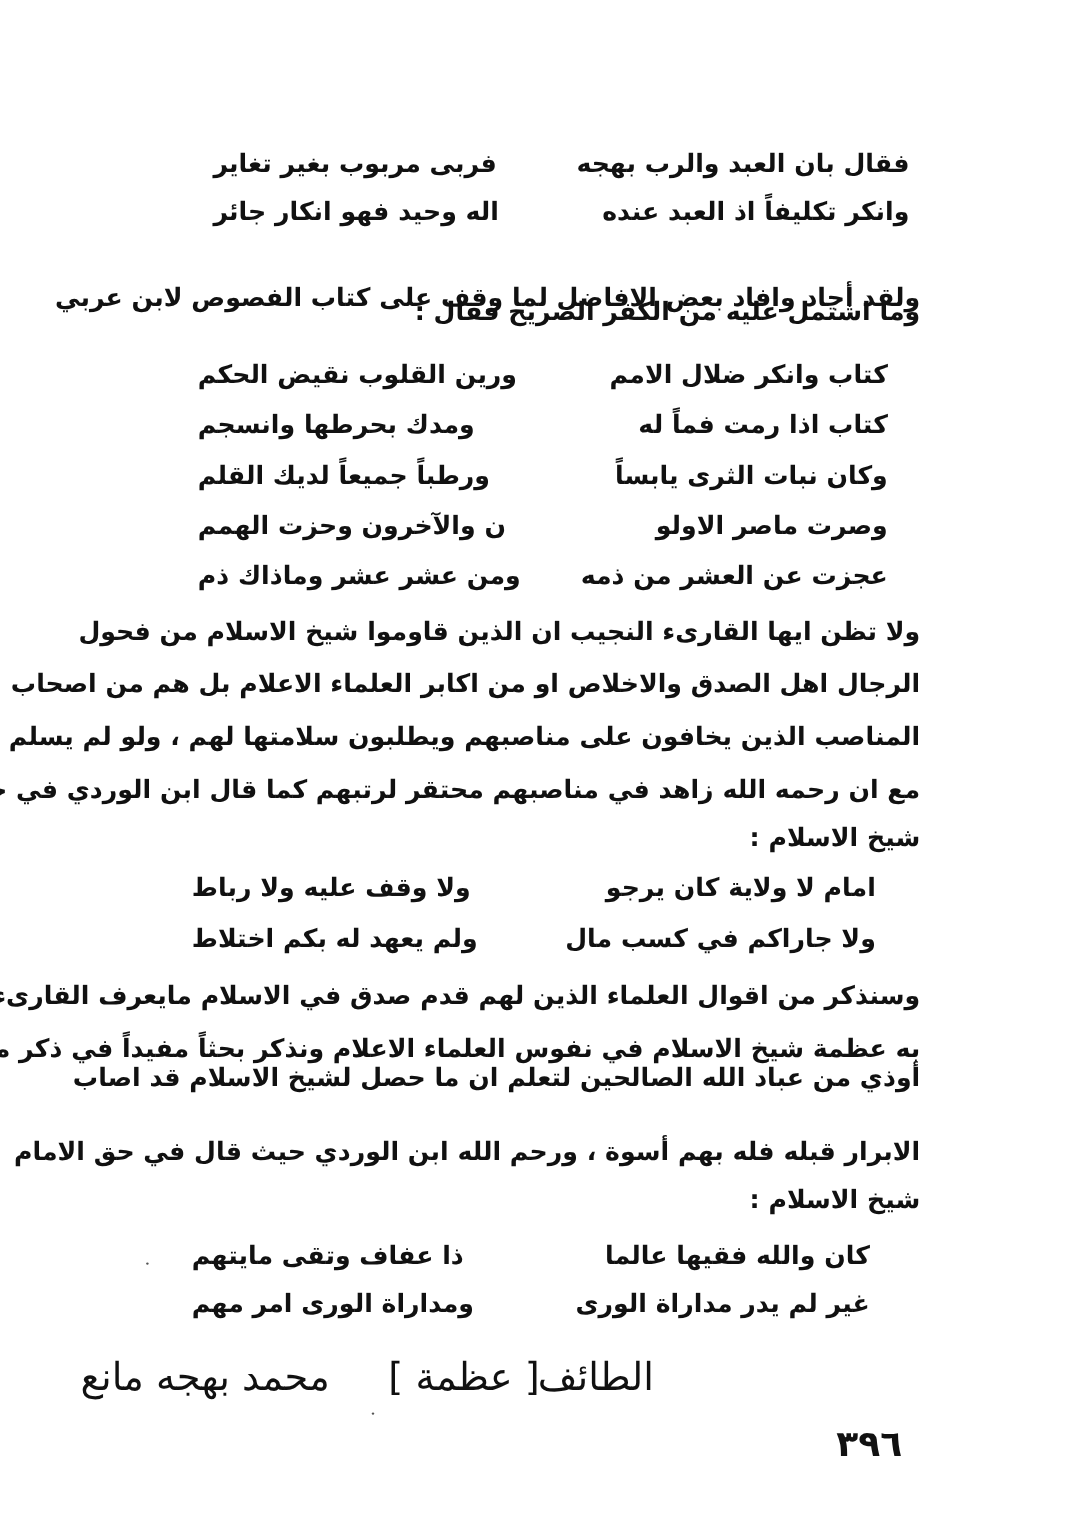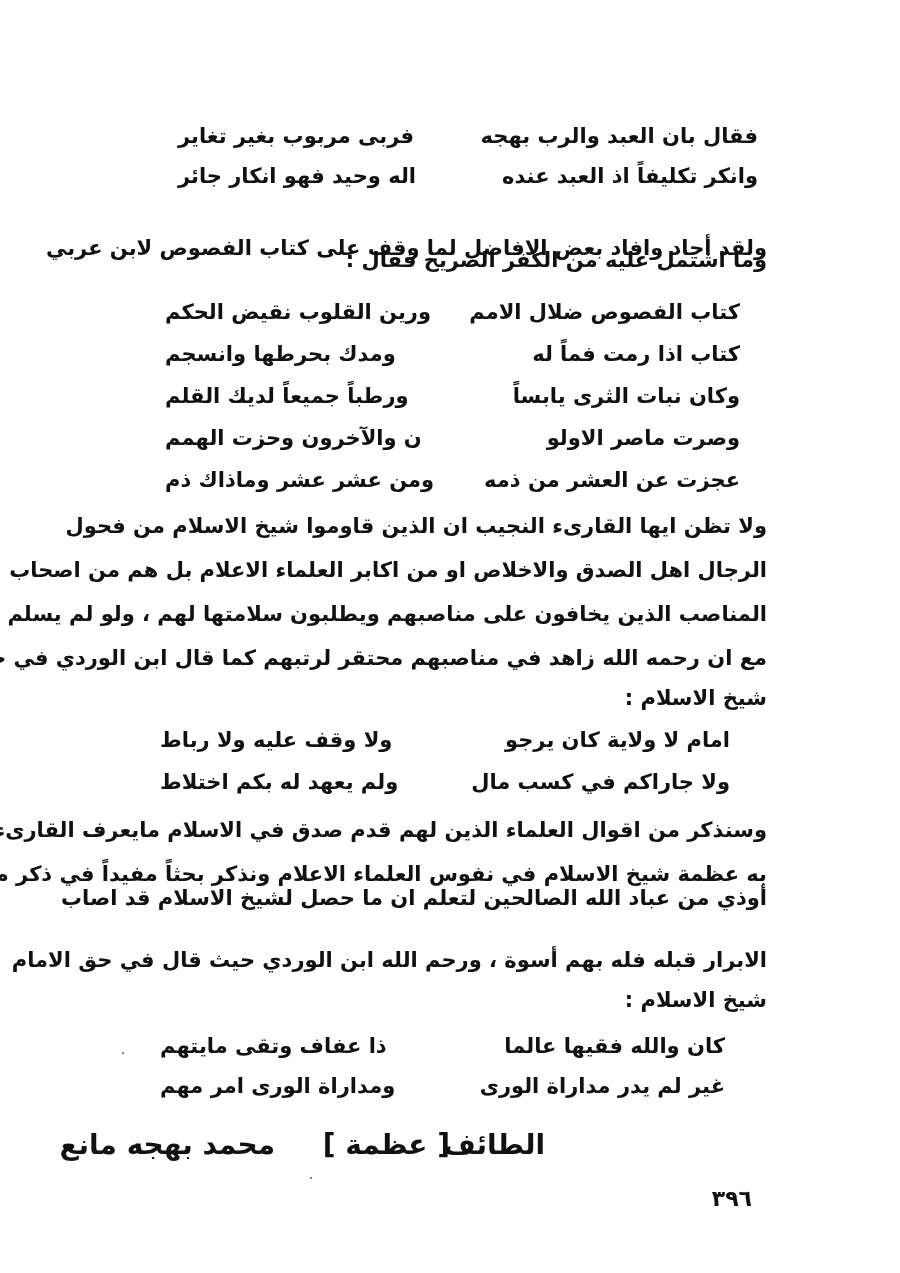--- a/index.html
+++ b/index.html
@@ -9,44 +9,44 @@
   }
   .page { position: absolute; inset: 0; }
   .line {
     position: absolute; direction: rtl; white-space: nowrap;
     font-weight: bold; font-size: 21px; line-height: 1;
   }
   .prose { text-align: justify; text-align-last: justify; }
   .verse { display: flex; justify-content: space-between; }
   .verse .hemi { display: inline-block; }
   .page-number {
-    position: absolute; right: 148px; top: 1186px; font-size: 22px; font-weight: bold;
+    position: absolute; right: 148px; top: 1186px; font-size: 30px; font-weight: bold;
   }
-  .signature { position: absolute; font-weight: bold; font-size: 28px; direction: rtl; white-space: nowrap; }
+  .signature { position: absolute; font-weight: normal; font-size: 32px; direction: rtl; white-space: nowrap; }
   .speck { position: absolute; width: 2px; height: 2px; background: #555; border-radius: 50%; }
 </style>
 </head>
 <body>
 
 <div class="page">
 
   <div class="line verse" style="top:126px; right:142px; width:580px;">
     <span class="hemi">فقال بان العبد والرب بهجه</span>
     <span class="hemi">فربى مربوب بغير تغاير</span>
   </div>
   <div class="line verse" style="top:166px; right:142px; width:580px;">
     <span class="hemi">وانكر تكليفاً اذ العبد عنده</span>
     <span class="hemi">اله وحيد فهو انكار جائر</span>
   </div>
 
   <div class="line prose" style="top:210px; right:133px; width:640px;margin-top:28px;">ولقد أجاد وافاد بعض الافاضل لما وقف على كتاب الفصوص لابن عربي</div>
   <div class="line" style="top:250px; right:133px;">وما اشتمل عليه من الكفر الصريح فقال :</div>
 
   <div class="line verse" style="top:302px; right:160px; width:575px;">
-    <span class="hemi">كتاب الفصوص ضلال الامم</span>
+    <span class="hemi">كتاب وانكر ضلال الامم</span>
     <span class="hemi">ورين القلوب نقيض الحكم</span>
   </div>
   <div class="line verse" style="top:344px; right:160px; width:575px;">
     <span class="hemi">كتاب اذا رمت فماً له</span>
     <span class="hemi">ومدك بحرطها وانسجم</span>
   </div>
   <div class="line verse" style="top:386px; right:160px; width:575px;">
     <span class="hemi">وكان نبات الثرى يابساً</span>
     <span class="hemi">ورطباً جميعاً لديك القلم</span>
   </div>

